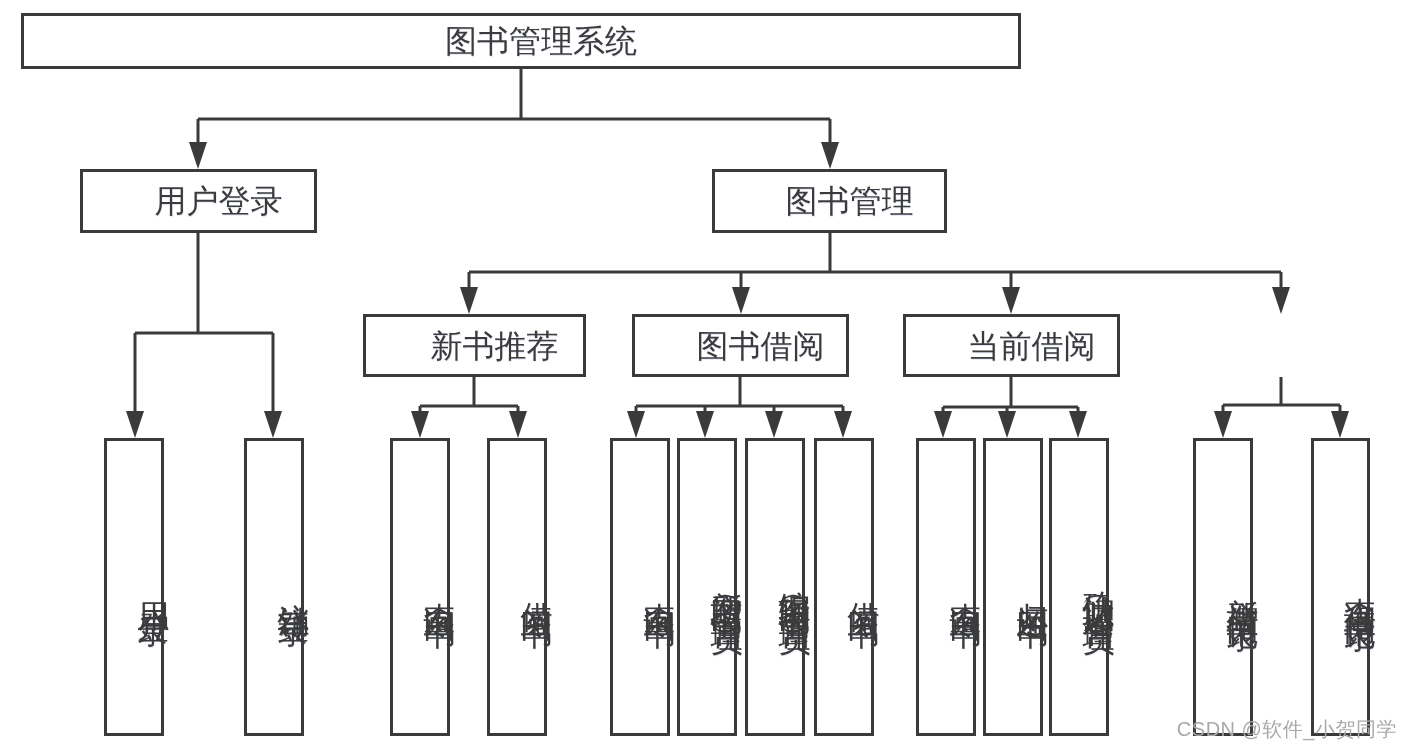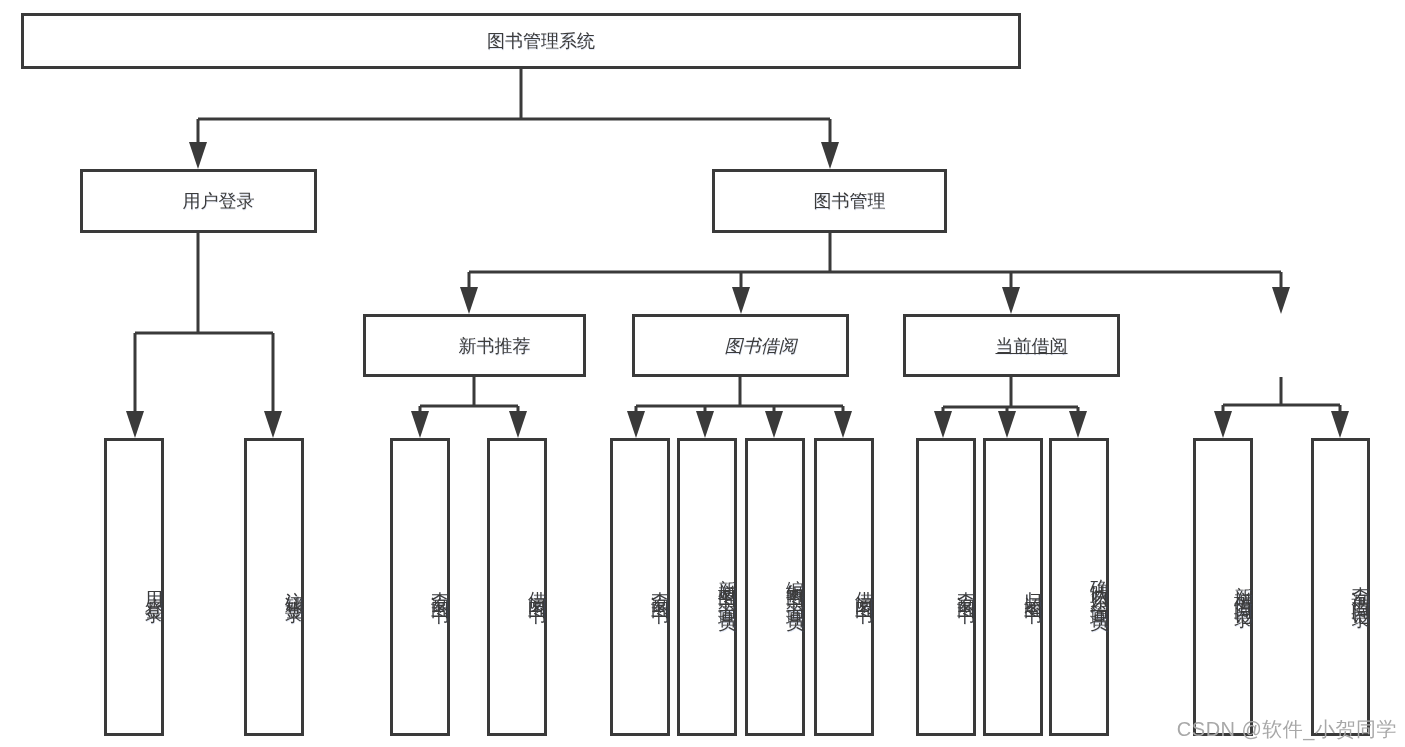--- a/index.html
+++ b/index.html
@@ -27,21 +27,21 @@
     pointer-events: none;
   }
   .box {
     position: absolute;
     border: 3px solid var(--line);
     background: #fff;
     display: flex;
     align-items: center;
     justify-content: center;
     color: var(--text);
-    font-size: 18px;
+    font-size: 32px;
     line-height: 1;
     white-space: nowrap;
     text-shadow: 0.5px 0.5px 0 rgba(90,120,200,0.18);
     padding-left: 40px;
   }
   .box .v {
     writing-mode: vertical-rl;
     text-orientation: mixed;
     letter-spacing: 5px;
     white-space: nowrap;
@@ -108,24 +108,24 @@
   <div class="box" style="left:80px; top:169px; width:237px; height:64px;">
     <span>用户登录</span>
   </div>
   <div class="box" style="left:363px; top:314px; width:223px; height:63px;">
     <span>新书推荐</span>
   </div>
 
   <div class="box" style="left:712px; top:169px; width:235px; height:64px;">
     <span>图书管理</span>
   </div>
-  <div class="box" style="left:632px; top:314px; width:217px; height:63px;font-style:italic;">
+  <div class="box" style="left:632px; top:314px; width:217px; height:63px;">
     <span>图书借阅</span>
   </div>
-  <div class="box" style="left:903px; top:314px; width:217px; height:63px;text-decoration:underline;">
+  <div class="box" style="left:903px; top:314px; width:217px; height:63px;">
     <span>当前借阅</span>
   </div>
 
   <div class="box" style="left:104px; top:438px; width:60px; height:298px;">
     <span class="v">用户登录</span>
   </div>
   <div class="box" style="left:244px; top:438px; width:60px; height:298px;">
     <span class="v">注销登录</span>
   </div>
 

